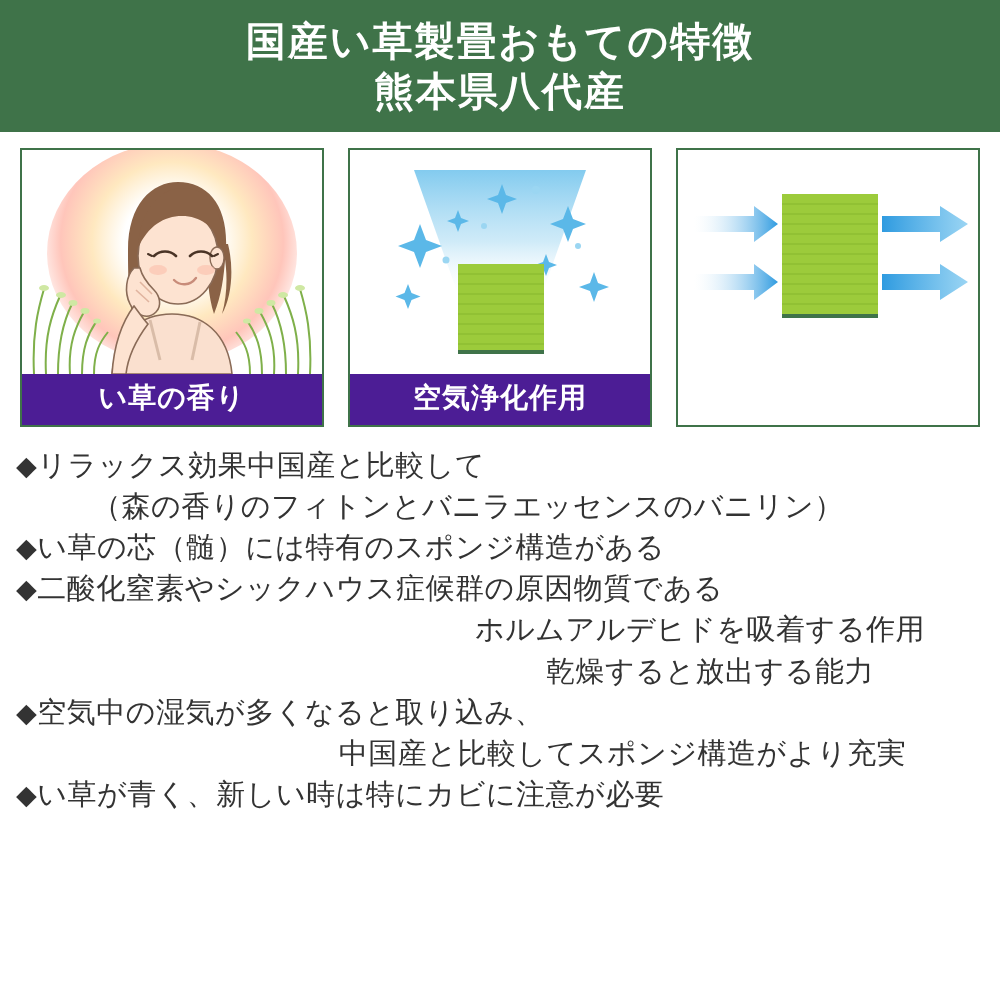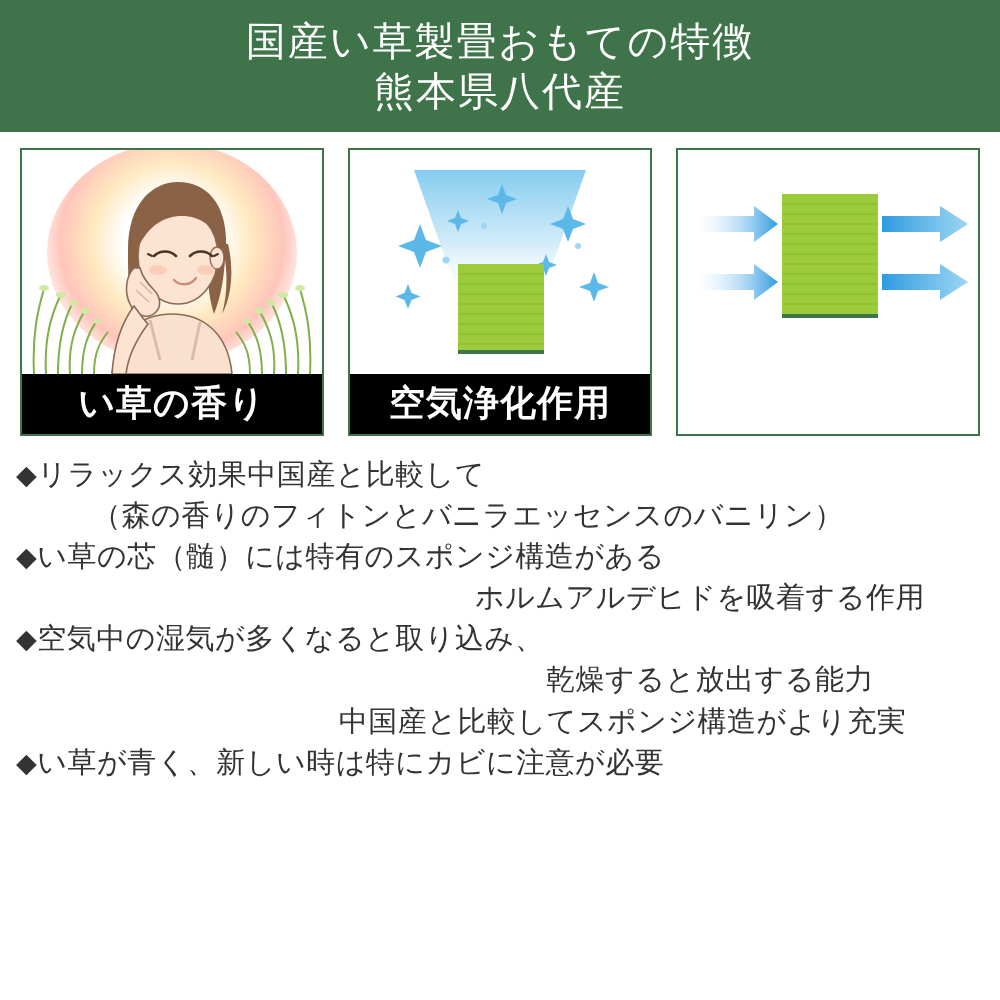--- a/index.html
+++ b/index.html
@@ -29,21 +29,21 @@
     background: #3f7349;
     display: flex;
     flex-direction: column;
     align-items: center;
     justify-content: center;
     box-sizing: border-box;
   }
   .header .title-line {
     color: #ffffff;
     font-size: 40px;
-    font-weight: normal;
+    font-weight: bold;
     letter-spacing: 2px;
     line-height: 1.25;
     text-align: center;
     white-space: nowrap;
   }
 
   
   .cards {
     display: flex;
     justify-content: space-between;
@@ -59,23 +59,23 @@
     display: flex;
     flex-direction: column;
   }
   .card-figure {
     height: 224px;
     position: relative;
     overflow: hidden;
     background: #ffffff;
   }
   .card-caption {
-    background: #000000;
+    background: #4c1d95;
     color: #ffffff;
-    font-size: 36px;
+    font-size: 28px;
     font-weight: bold;
     text-align: center;
     letter-spacing: 1px;
     padding: 9px 0 11px 0;
     line-height: 1.1;
   }
 
   
   .glow {
     position: absolute;
@@ -326,20 +326,21 @@
         </svg>
       </div>
     </div>
 
   </div>
 
   <div class="bullets">
       <div class="line"><span class="diamond">◆</span><span class="u">リラックス効果</span><span>中国産と比較して</span></div>
       <div class="line indent-1"><span>（森の香りのフィトンとバニラエッセンスのバニリン）</span></div>
       <div class="line"><span class="diamond">◆</span><span>い草の芯（髄）には特有の</span><span class="u">スポンジ構造</span><span>がある</span></div>
+      <div class="line"><span class="diamond">◆</span><span>二酸化窒素やシックハウス症候群の原因物質である</span></div>
       <div class="line indent-2"><span>ホルムアルデヒドを吸着する作用</span></div>
+      <div class="line indent-4"><span>乾燥すると放出する能力</span></div>
       <div class="line"><span class="diamond">◆</span><span>空気中の湿気が多くなると取り込み、</span></div>
-      <div class="line indent-4"><span>乾燥すると放出する能力</span></div>
       <div class="line indent-3"><span>中国産と比較して</span><span class="u">スポンジ構造がより充実</span></div>
       <div class="line"><span class="diamond">◆</span><span>い草が青く、新しい時は特に</span><span class="u">カビに注意</span><span>が必要</span></div>
     </div>
 
 </div>
 
 </body></html>

